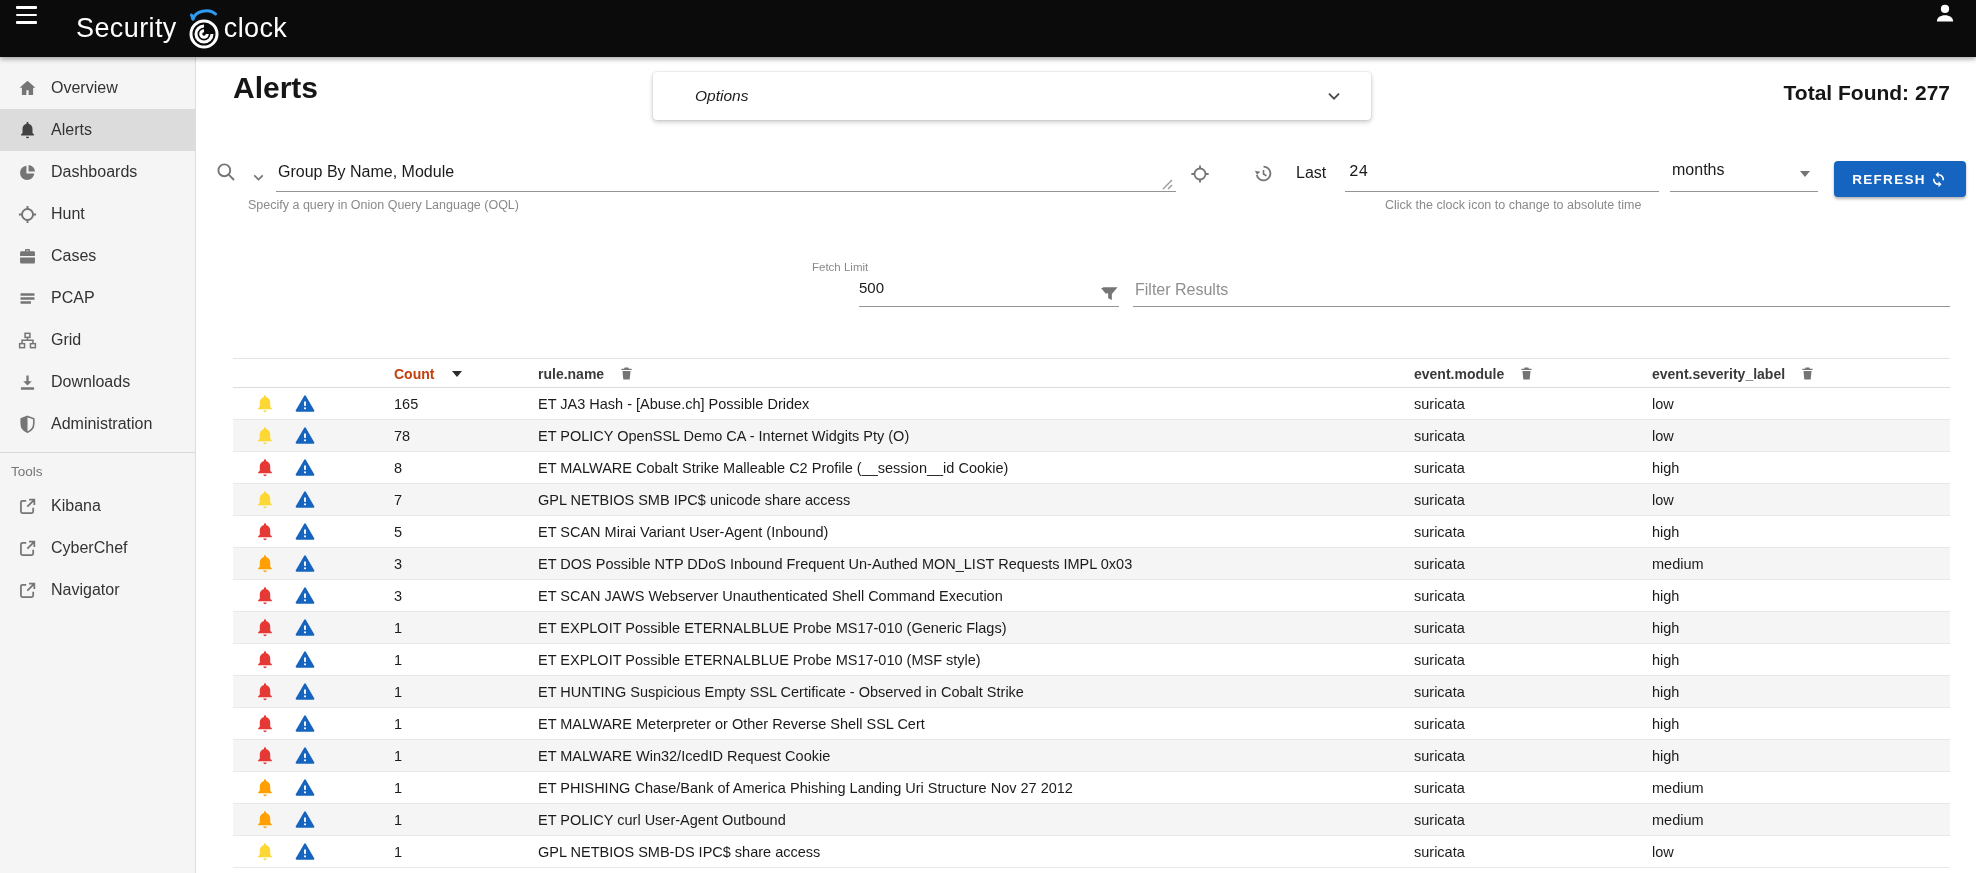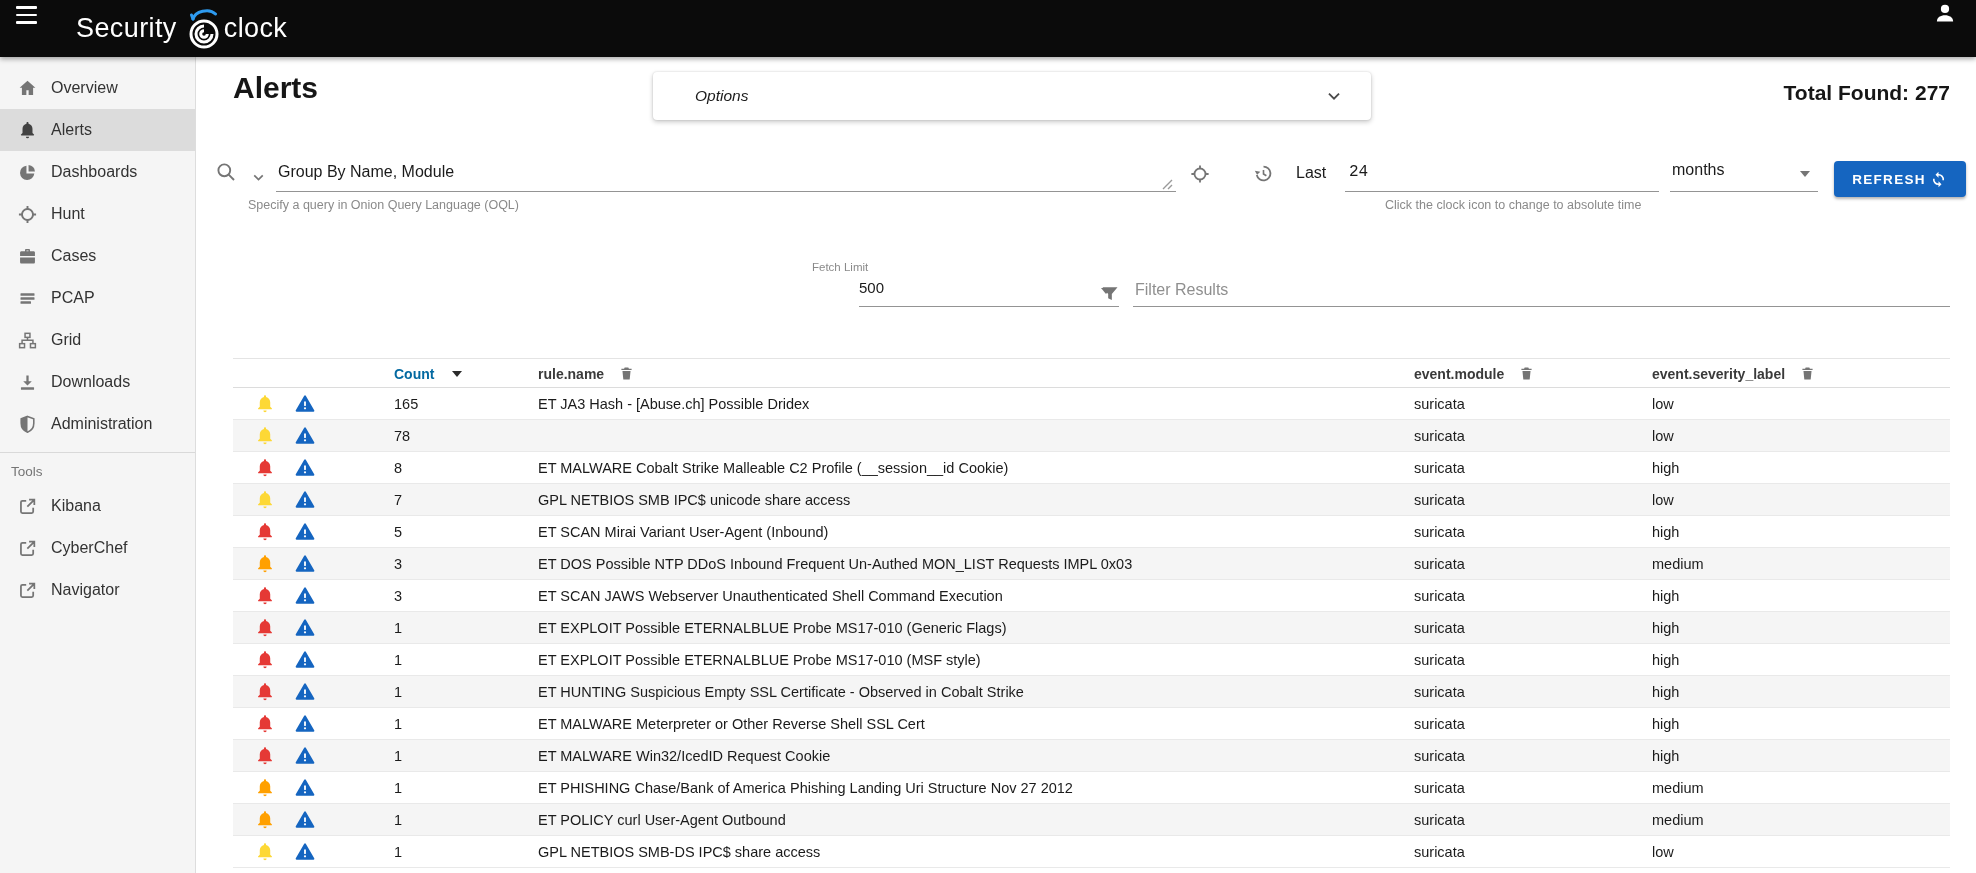--- a/index.html
+++ b/index.html
@@ -81,21 +81,21 @@
   .t-row .cell { line-height:32px; }
   .rows > div:nth-of-type(even) { background:#f5f5f5; }
   .cell { position:absolute; top:0; white-space:nowrap; }
   .c-bell   { left:21px; }
   .c-warn   { left:61px; }
   .c-count  { left:161px; }
   .c-rule   { left:305px; }
   .c-module { left:1181px; }
   .c-sev    { left:1419px; }
   .c-icon { top:5px; display:flex; }
-  .c-count-h { color:#0369a1;text-align:right; }
+  .c-count-h { color:#c2410c;text-align:right; }
   .sort-desc { display:inline-block; margin-left:18px; width:0; height:0; vertical-align:2px;
                border-left:5px solid transparent; border-right:5px solid transparent; border-top:6px solid #2b2b2b; cursor:pointer; }
   .trash { margin-left:14px; vertical-align:-3px; cursor:pointer; }
   .t-row[data-level="low"]    .bell-path { fill:var(--c-low,#fdd835); }
   .t-row[data-level="medium"] .bell-path { fill:var(--c-medium,#ffa000); }
   .t-row[data-level="high"]   .bell-path { fill:var(--c-high,#e53935); }
   .warn-tri { fill:var(--c-accent,#1565c0); stroke:var(--c-accent,#1565c0); stroke-width:2; stroke-linejoin:round; }
 </style>
 </head>
 <body>
@@ -338,20 +338,21 @@
               </svg>
             </span>
             <span class="cell c-warn c-icon">
               <svg width="22" height="22" viewBox="0 0 24 24">
                 <path class="warn-tri" d="M12 3.6L2.8 19.4h18.4L12 3.6z"></path>
                 <rect x="11" y="9" width="2" height="5.3" rx="1" fill="#fff"></rect>
                 <circle cx="12" cy="16.7" r="1.2" fill="#fff"></circle>
               </svg>
             </span>
             <span class="cell c-count">78</span>
+            <span class="cell c-rule">ET POLICY OpenSSL Demo CA - Internet Widgits Pty (O)</span>
             <span class="cell c-module">suricata</span>
             <span class="cell c-sev">low</span>
           </div>
           <div class="t-row" data-level="high">
             <span class="cell c-bell c-icon">
               <svg width="22" height="22" viewBox="0 0 24 24">
                 <path class="bell-path" d="M12 2.4c-.65 0-1.15.5-1.15 1.15v.85C8.1 5.1 6.3 7.4 6.3 10.1v4.8l-1.7 1.7c-.4.4-.1 1.1.5 1.1h13.8c.6 0 .9-.7.5-1.1l-1.7-1.7v-4.8c0-2.7-1.8-5-4.55-5.7v-.85c0-.65-.5-1.15-1.15-1.15z"></path>
                 <path class="bell-path" d="M10.2 19.1a1.8 1.8 0 0 0 3.6 0z"></path>
               </svg>
             </span>

